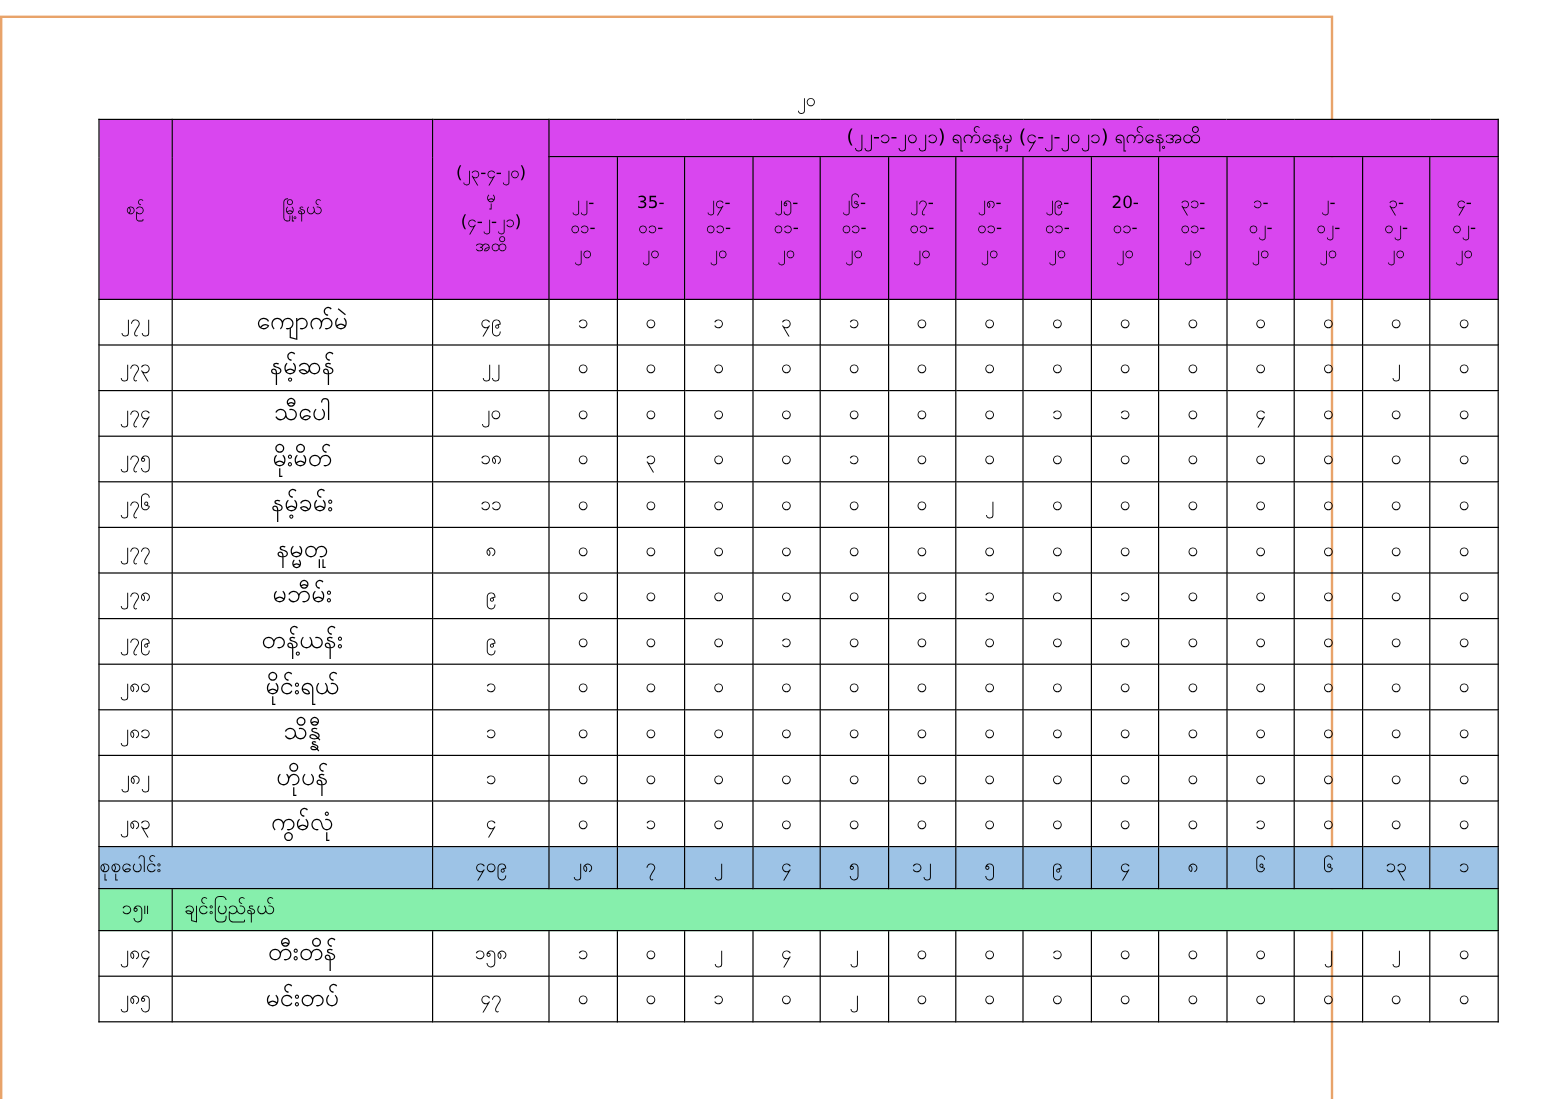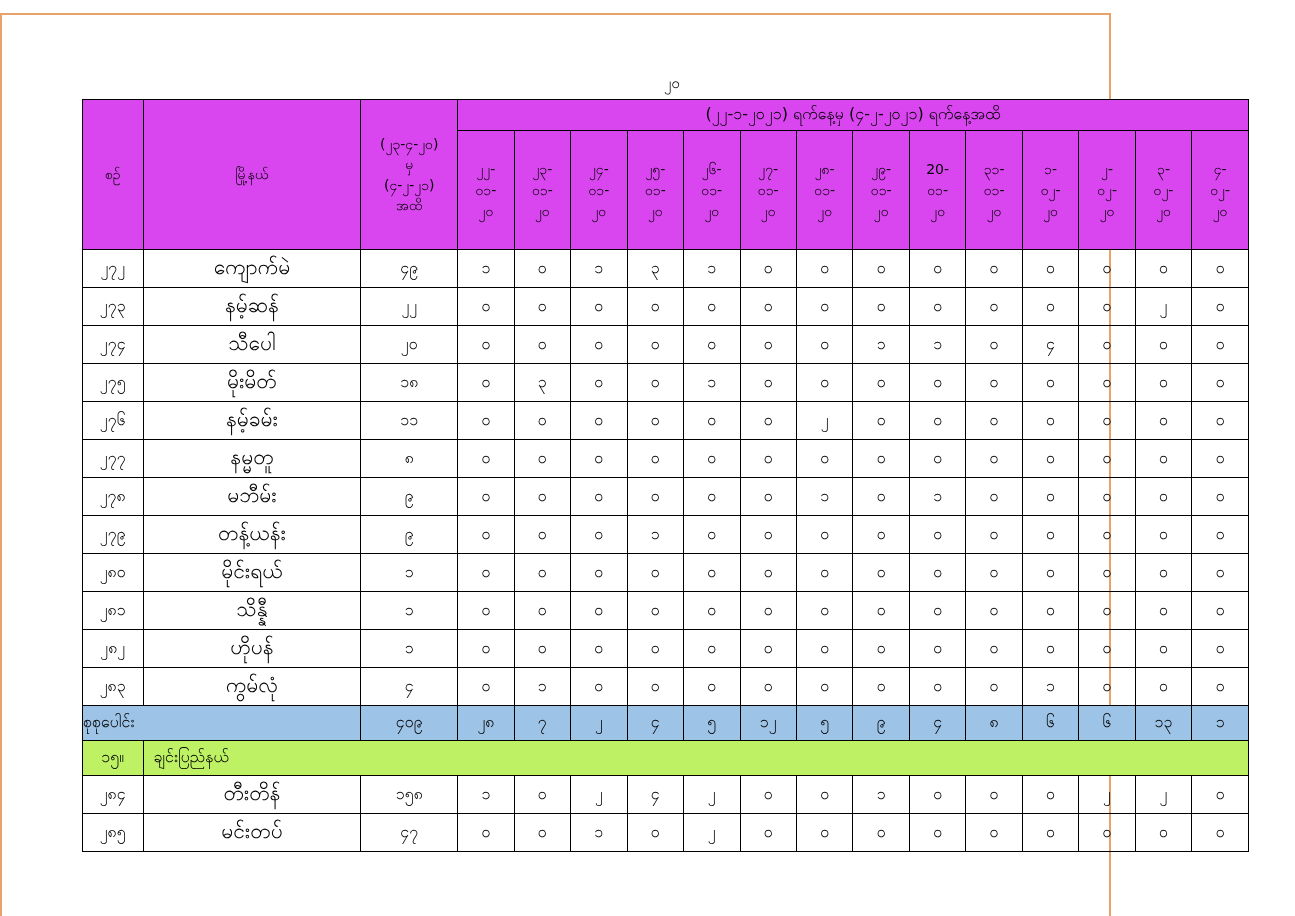--- a/index.html
+++ b/index.html
@@ -95,21 +95,21 @@
     background: #9dc3e6;
     font-weight: bold;
     height: 34px;
     font-size: 16px;
   }
   .total-row td.total-label {
     text-align: left;
     padding-right: 10px;
   }
   .state-row td {
-    background: #bef264;
+    background: #86efac;
     height: 34px;
     font-size: 16px;
   }
   .state-row td.state-label {
     text-align: left;
     padding-left: 10px;
     margin-top: 48px;
   }
   .state-row td.state-no {
     text-align: center;
@@ -156,21 +156,21 @@
           </td>
           <td colspan="14" class="rangehead nowrap">(၂၂-၁-၂၀၂၁) ရက်နေ့မှ (၄-၂-၂၀၂၁) ရက်နေ့အထိ</td>
         </tr>
         <tr>
           <td class="datehead">
             <div>၂၂-</div>
             <div>၀၁-</div>
             <div>၂၀</div>
           </td>
           <td class="datehead">
-            <div>၂၃-</div>
+            <div>35-</div>
             <div>၀၁-</div>
             <div>၂၀</div>
           </td>
           <td class="datehead">
             <div>၂၄-</div>
             <div>၀၁-</div>
             <div>၂၀</div>
           </td>
           <td class="datehead">
             <div>၂၅-</div>

